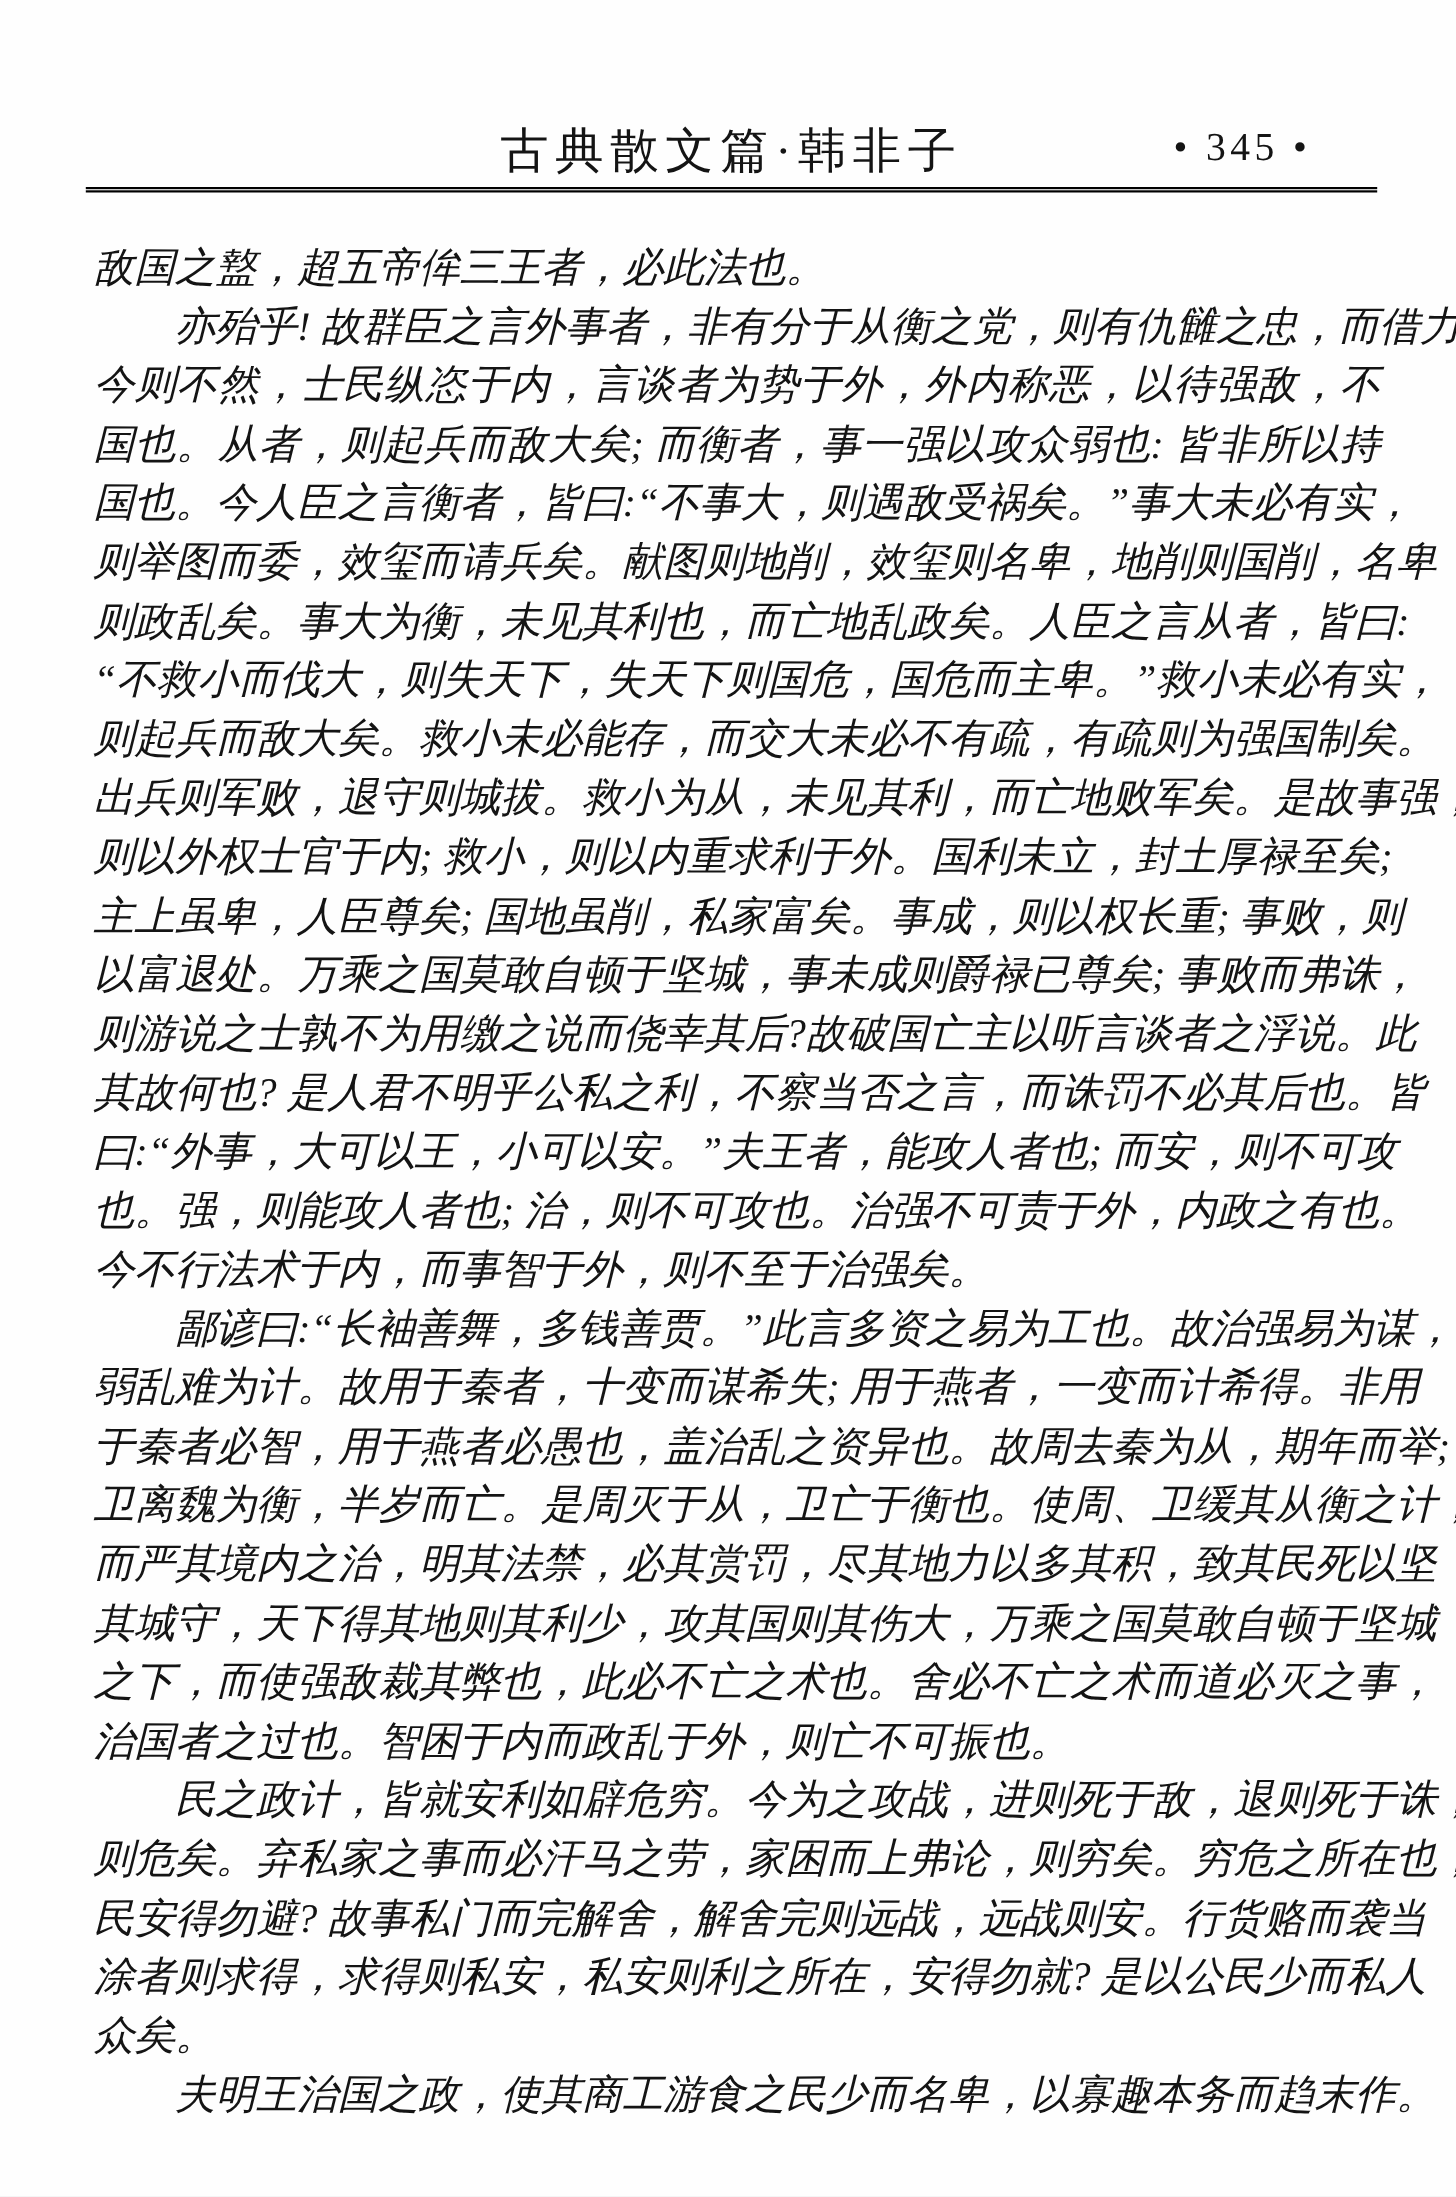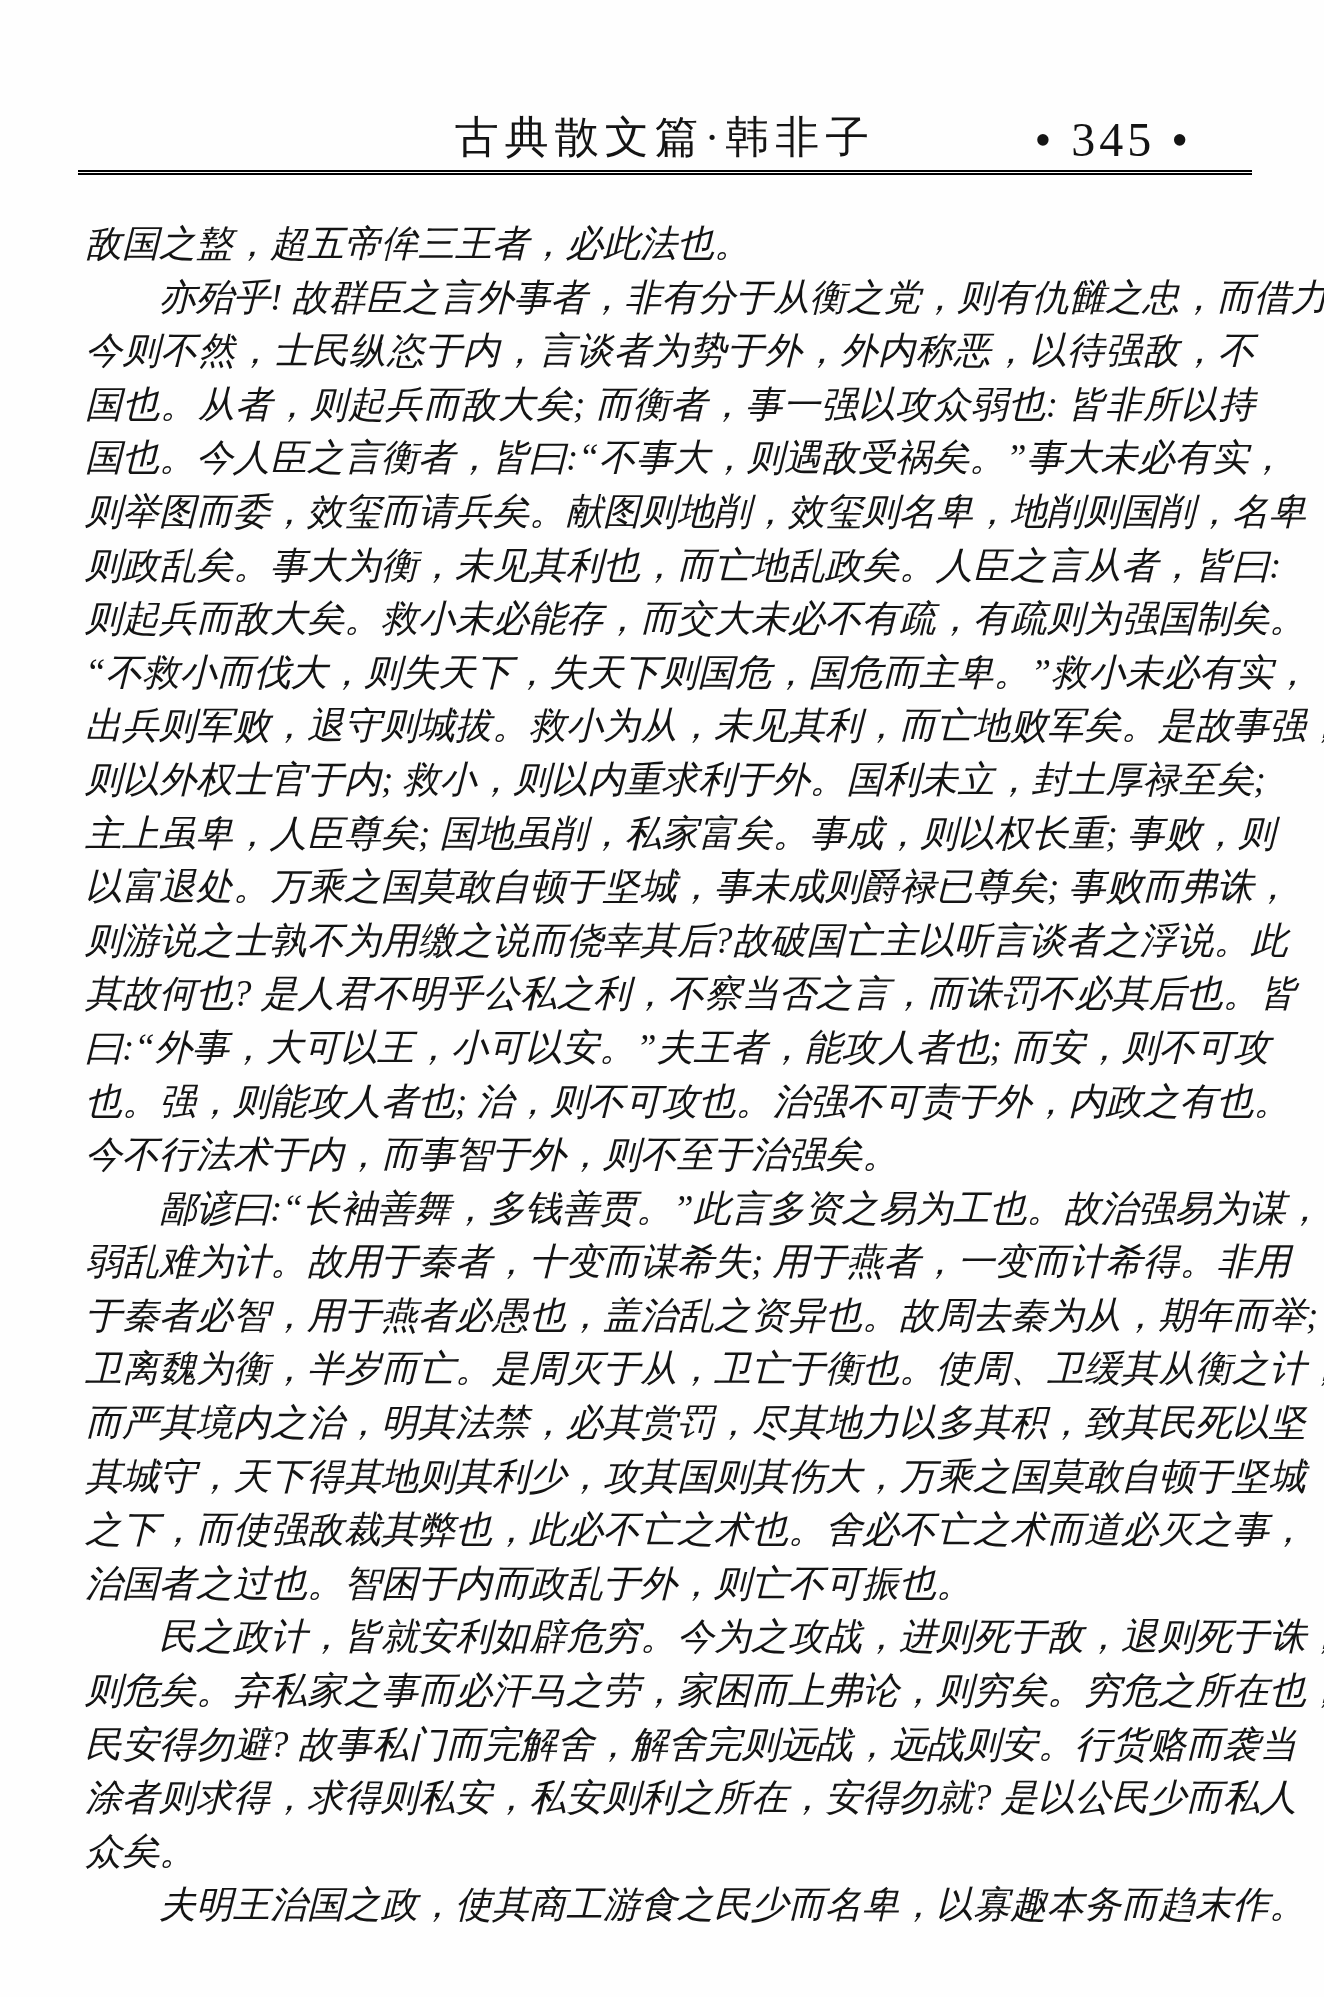--- a/index.html
+++ b/index.html
@@ -31,21 +31,21 @@
     top: 0;
     text-align: center;
     font-size: 44px;
     letter-spacing: 6px;
     white-space: nowrap;
   }
   .page-number {
     position: absolute;
     right: 60px;
     top: 4px;
-    font-size: 48px;
+    font-size: 36px;
     letter-spacing: 4px;
     white-space: nowrap;
   }
   .header-rule {
     position: absolute;
     top: 170px;
     left: 78px;
     width: 1174px;
     height: 1px;
     border-top: 2px solid #000;
@@ -93,22 +93,22 @@
       <div class="paragraph">
         <div class="text-line para-end">敌国之盩，超五帝侔三王者，必此法也。</div>
       </div>
       <div class="paragraph indented">
         <div class="text-line">亦殆乎! 故群臣之言外事者，非有分于从衡之党，则有仇雠之忠，而借力于</div>
         <div class="text-line">今则不然，士民纵恣于内，言谈者为势于外，外内称恶，以待强敌，不</div>
         <div class="text-line">国也。从者，则起兵而敌大矣; 而衡者，事一强以攻众弱也: 皆非所以持</div>
         <div class="text-line">国也。今人臣之言衡者，皆曰:“不事大，则遇敌受祸矣。”事大未必有实，</div>
         <div class="text-line">则举图而委，效玺而请兵矣。献图则地削，效玺则名卑，地削则国削，名卑</div>
         <div class="text-line">则政乱矣。事大为衡，未见其利也，而亡地乱政矣。人臣之言从者，皆曰:</div>
+        <div class="text-line">“不救小而伐大，则失天下，失天下则国危，国危而主卑。”救小未必有实，</div>
         <div class="text-line">则起兵而敌大矣。救小未必能存，而交大未必不有疏，有疏则为强国制矣。</div>
-        <div class="text-line">“不救小而伐大，则失天下，失天下则国危，国危而主卑。”救小未必有实，</div>
         <div class="text-line">出兵则军败，退守则城拔。救小为从，未见其利，而亡地败军矣。是故事强，</div>
         <div class="text-line">则以外权士官于内; 救小，则以内重求利于外。国利未立，封土厚禄至矣;</div>
         <div class="text-line">主上虽卑，人臣尊矣; 国地虽削，私家富矣。事成，则以权长重; 事败，则</div>
         <div class="text-line">以富退处。万乘之国莫敢自顿于坚城，事未成则爵禄已尊矣; 事败而弗诛，</div>
         <div class="text-line">则游说之士孰不为用缴之说而侥幸其后?故破国亡主以听言谈者之浮说。此</div>
         <div class="text-line">其故何也? 是人君不明乎公私之利，不察当否之言，而诛罚不必其后也。皆</div>
         <div class="text-line">曰:“外事，大可以王，小可以安。”夫王者，能攻人者也; 而安，则不可攻</div>
         <div class="text-line">也。强，则能攻人者也; 治，则不可攻也。治强不可责于外，内政之有也。</div>
         <div class="text-line para-end">今不行法术于内，而事智于外，则不至于治强矣。</div>
       </div>

